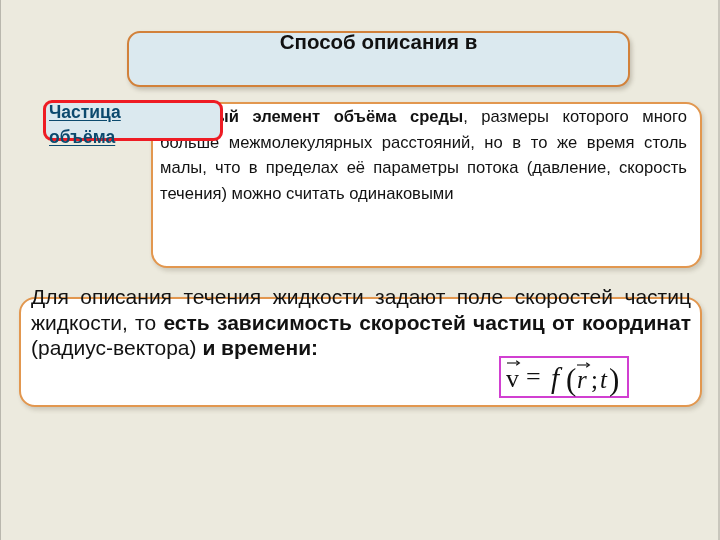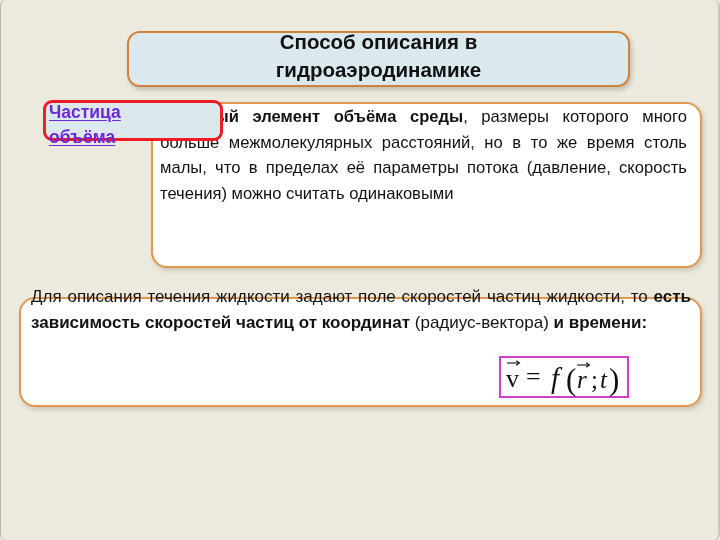--- a/index.html
+++ b/index.html
@@ -14,21 +14,20 @@
     overflow: hidden;
   }
   #slide {
     position: relative;
     width: 720px;
     height: 540px;
     background: #eceade;
     box-sizing: border-box;
     border-left: 1px solid #b9b7ad;
     border-right: 2px solid #c9c7bd;
-    border-radius: 6px;
   }
   
   #title-box {
     position: absolute;
     left: 126px;
     top: 31px;
     width: 503px;
     height: 56px;
     background: #dbe9ef;
     border: 2px solid #d2813a;
@@ -91,21 +90,21 @@
     z-index: 7;
   }
   #particle-text {
     position: absolute;
     left: 48px;
     top: 100px;
     width: 190px;
     font-size: 17.5px;
     font-weight: bold;
     line-height: 25px;
-    color: #6d28d9;
+    color: #0c4a6e;
     text-decoration: underline;
     text-underline-offset: 2px;
     z-index: 8;
   }
   #particle-text span { display: block; }
   
   #bottom-box {
     position: absolute;
     left: 18px;
     top: 297px;
@@ -115,21 +114,21 @@
     border: 2px solid #e2974f;
     border-radius: 16px;
     box-shadow: 2px 3px 4px rgba(90,80,60,0.22);
     box-sizing: border-box;
   }
   #bottom-text {
     position: absolute;
     left: 30px;
     top: 284px;
     width: 660px;
-    font-size: 17px;
+    font-size: 21px;
     line-height: 25.7px;
     color: #121212;
     text-align: justify;
     text-align-last: left;
     z-index: 5;
   }
   #bottom-text .b { font-weight: bold; }
   
   #formula-box {
     position: absolute;
@@ -156,21 +155,20 @@
   #formula svg { display: block; }
 </style>
 </head>
 <body>
 
 <div id="slide" style="background: rgb(236, 234, 222);">
 
   <div id="title-box" style="background: rgb(219, 233, 239); border-color: rgb(210, 129, 58);"></div>
   <div id="title-text">
     <div>Способ описания в</div>
-    <div>гидроаэродинамике</div>
   </div>
 
   <div id="def-box" style="background: rgb(255, 255, 255); border-color: rgb(226, 151, 79);"></div>
   <div id="def-text">
     <span class="b">– малый элемент объёма среды</span><span>, размеры которого много больше межмолекулярных расстояний, но в то же время столь малы, что в пределах её параметры потока (давление, скорость течения) можно считать одинаковыми</span>
   </div>
 
   <div id="particle-box" style="background: rgb(219, 233, 239); border-color: rgb(238, 28, 36);"></div>
   <div id="particle-text">
     <span>Частица</span>

